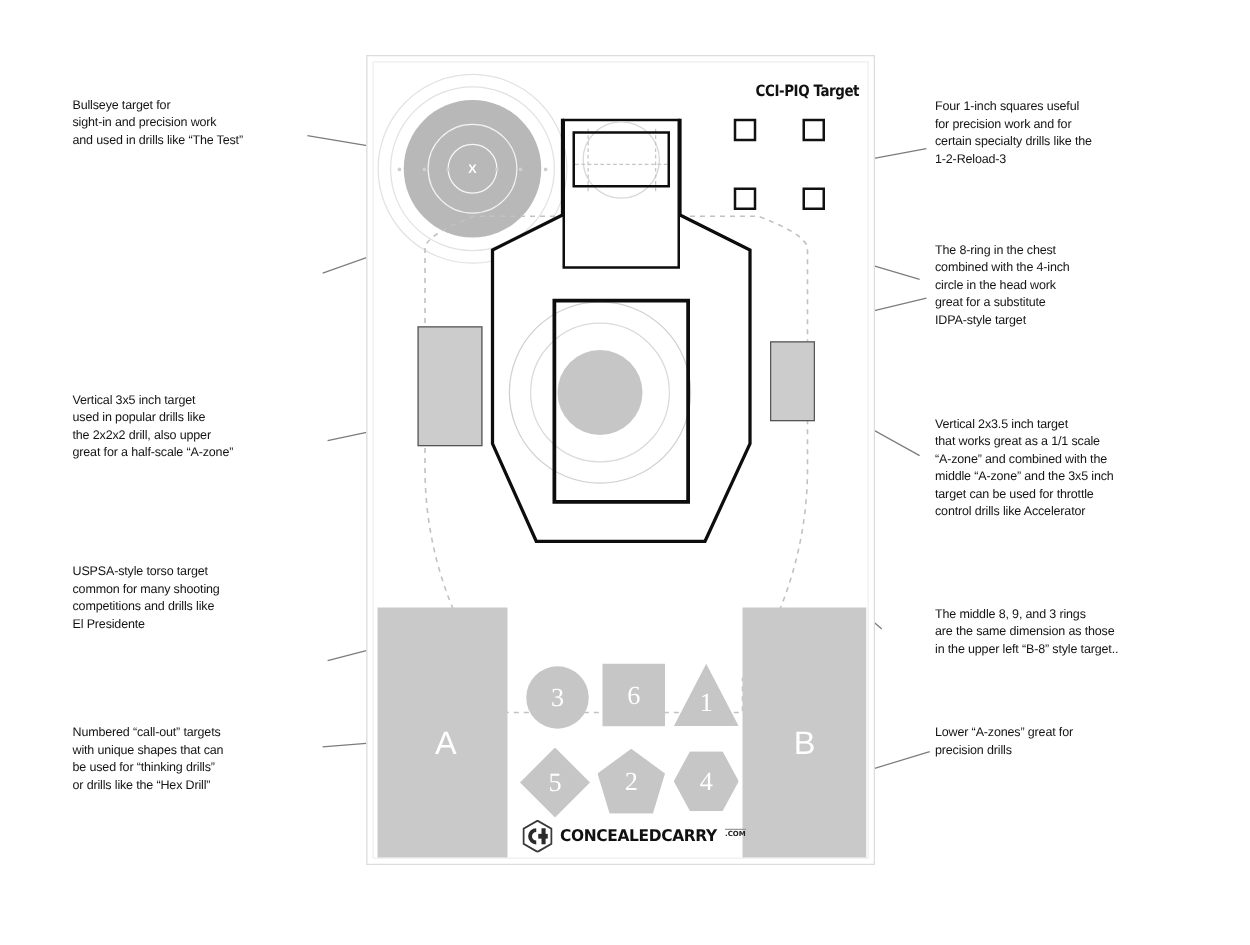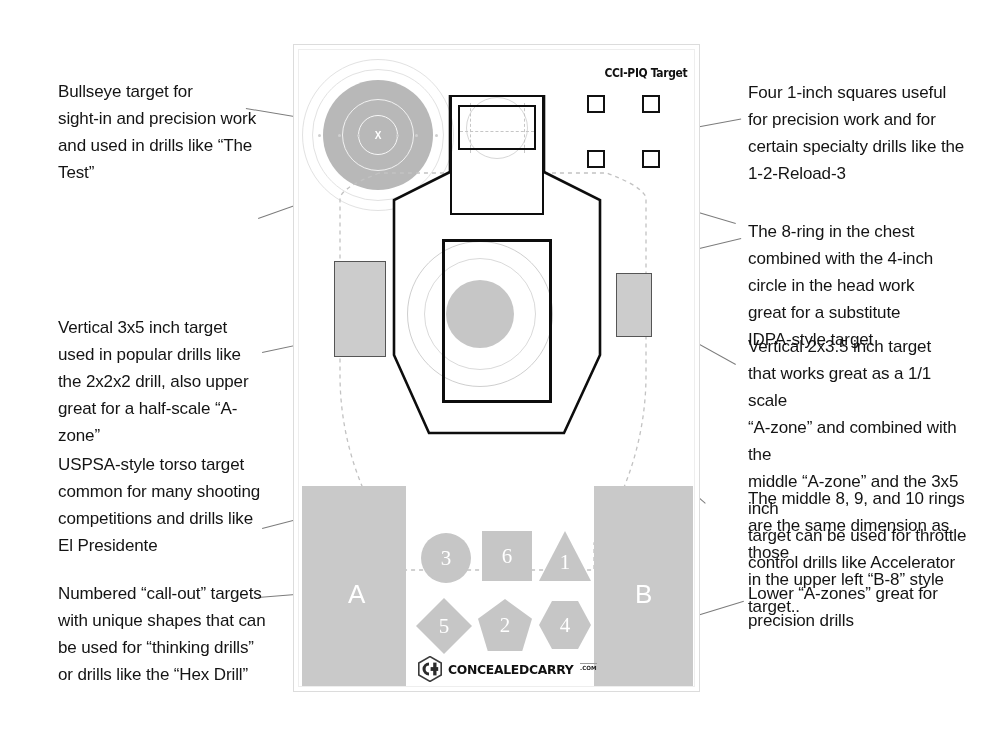--- a/index.html
+++ b/index.html
@@ -6,22 +6,22 @@
   body{
     width:1000px;height:756px;position:relative;overflow:hidden;
     font-family:"Liberation Sans","DejaVu Sans",sans-serif;
     color:#1a1a1a;
   }
   #root{position:absolute;inset:0;}
 
   
   .note{
     position:absolute;
-    font-size:17px;
-    line-height:27px;
+    font-size:10px;
+    line-height:14px;
     color:#141414;
     letter-spacing:-0.12px;
     white-space:pre-line;
   }
   .note.left{left:58px;text-align:left;}
   .note.right{left:748px;text-align:left;}
 
   
   .leader{
     position:absolute;
@@ -173,32 +173,32 @@
 or drills like the “Hex Drill”</div>
   <div class="note left" style="top:451px;width:208px;">USPSA-style torso target
 common for many shooting
 competitions and drills like
 El Presidente</div>
 
   <div class="note right" style="top:79px;width:218px;">Four 1-inch squares useful
 for precision work and for
 certain specialty drills like the
 1-2-Reload-3</div>
-  <div class="note right" style="top:194px;width:210px;margin-top:24px;">The 8-ring in the chest
+  <div class="note right" style="top:194px;width:210px;">The 8-ring in the chest
 combined with the 4-inch
 circle in the head work
 great for a substitute
 IDPA-style target</div>
   <div class="note right" style="top:333px;width:224px;">Vertical 2x3.5 inch target
 that works great as a 1/1 scale
 “A-zone” and combined with the
 middle “A-zone” and the 3x5 inch
 target can be used for throttle
 control drills like Accelerator</div>
-  <div class="note right" style="top:485px;width:226px;">The middle 8, 9, and 10 rings
+  <div class="note right" style="top:485px;width:226px;">The middle 8, 9, and 3 rings
 are the same dimension as those
 in the upper left “B-8” style target..</div>
   <div class="note right" style="top:580px;width:210px;">Lower “A-zones” great for
 precision drills</div>
 
   <div id="sheet">
     <div class="inner-frame"></div>
 
     <div class="sheet-title">CCI-PIQ Target</div>
 

